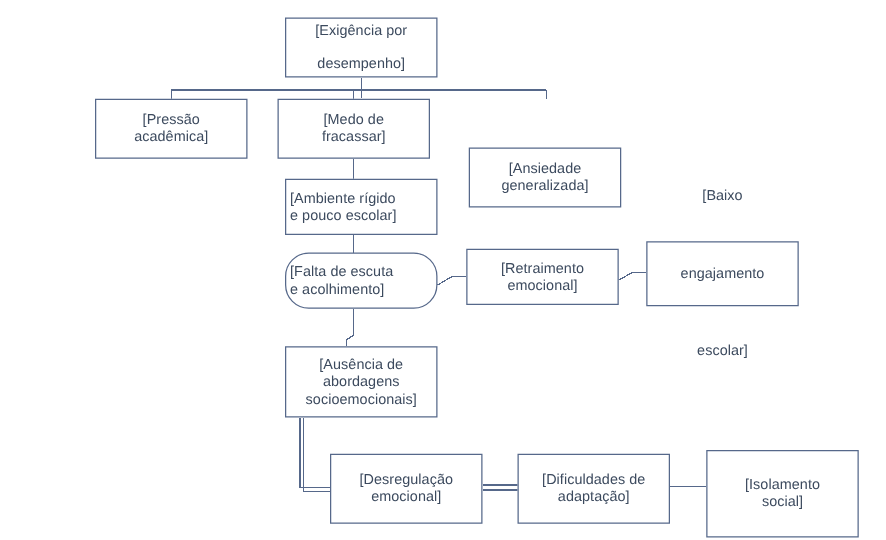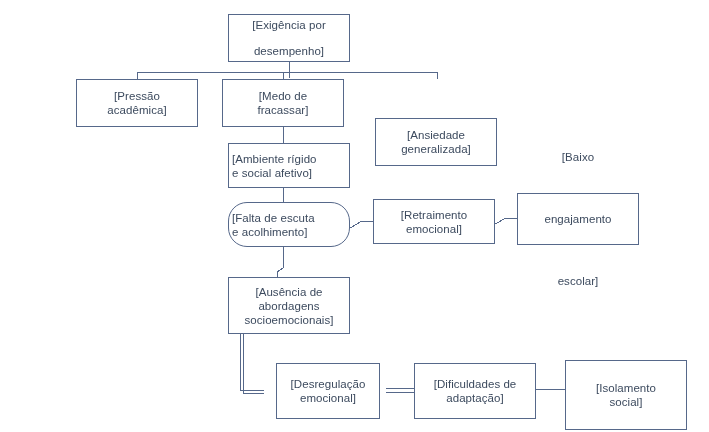--- a/index.html
+++ b/index.html
@@ -104,21 +104,21 @@
     <span class="ln">fracassar]</span>
   </div>
 
   <div class="node align-center" style="left:375px; top:79px; width:122px; height:48px;margin-top:39px;">
     <span class="ln">[Ansiedade</span>
     <span class="ln">generalizada]</span>
   </div>
 
   <div class="node align-left" style="left:228px; top:143px; width:122px; height:45px;">
     <span class="ln">[Ambiente rígido</span>
-    <span class="ln">e social afetivo]</span>
+    <span class="ln">e pouco escolar]</span>
   </div>
 
   <div class="node align-left" style="left:228px; top:202px; width:122px; height:45px;border-radius:19px;">
     <span class="ln">[Falta de escuta</span>
     <span class="ln">e acolhimento]</span>
   </div>
 
   <div class="node align-center" style="left:373px; top:199px; width:122px; height:45px;">
     <span class="ln">[Retraimento</span>
     <span class="ln">emocional]</span>
@@ -129,21 +129,21 @@
     <span class="ln">engajamento</span>
     <span class="ln">escolar]</span>
   </div>
 
   <div class="node align-center overflow-node" style="left:228px; top:277px; width:122px; height:57px;">
     <span class="ln">[Ausência de</span>
     <span class="ln">abordagens</span>
     <span class="ln">socioemocionais]</span>
   </div>
 
-  <div class="node align-center" style="left:276px; top:363px; width:104px; height:56px;">
+  <div class="node align-center" style="left:264px; top:363px; width:122px; height:56px;">
     <span class="ln">[Desregulação</span>
     <span class="ln">emocional]</span>
   </div>
 
   <div class="node align-center" style="left:414px; top:363px; width:122px; height:56px;">
     <span class="ln">[Dificuldades de</span>
     <span class="ln">adaptação]</span>
   </div>
 
   <div class="node align-center" style="left:565px; top:360px; width:122px; height:70px;">

